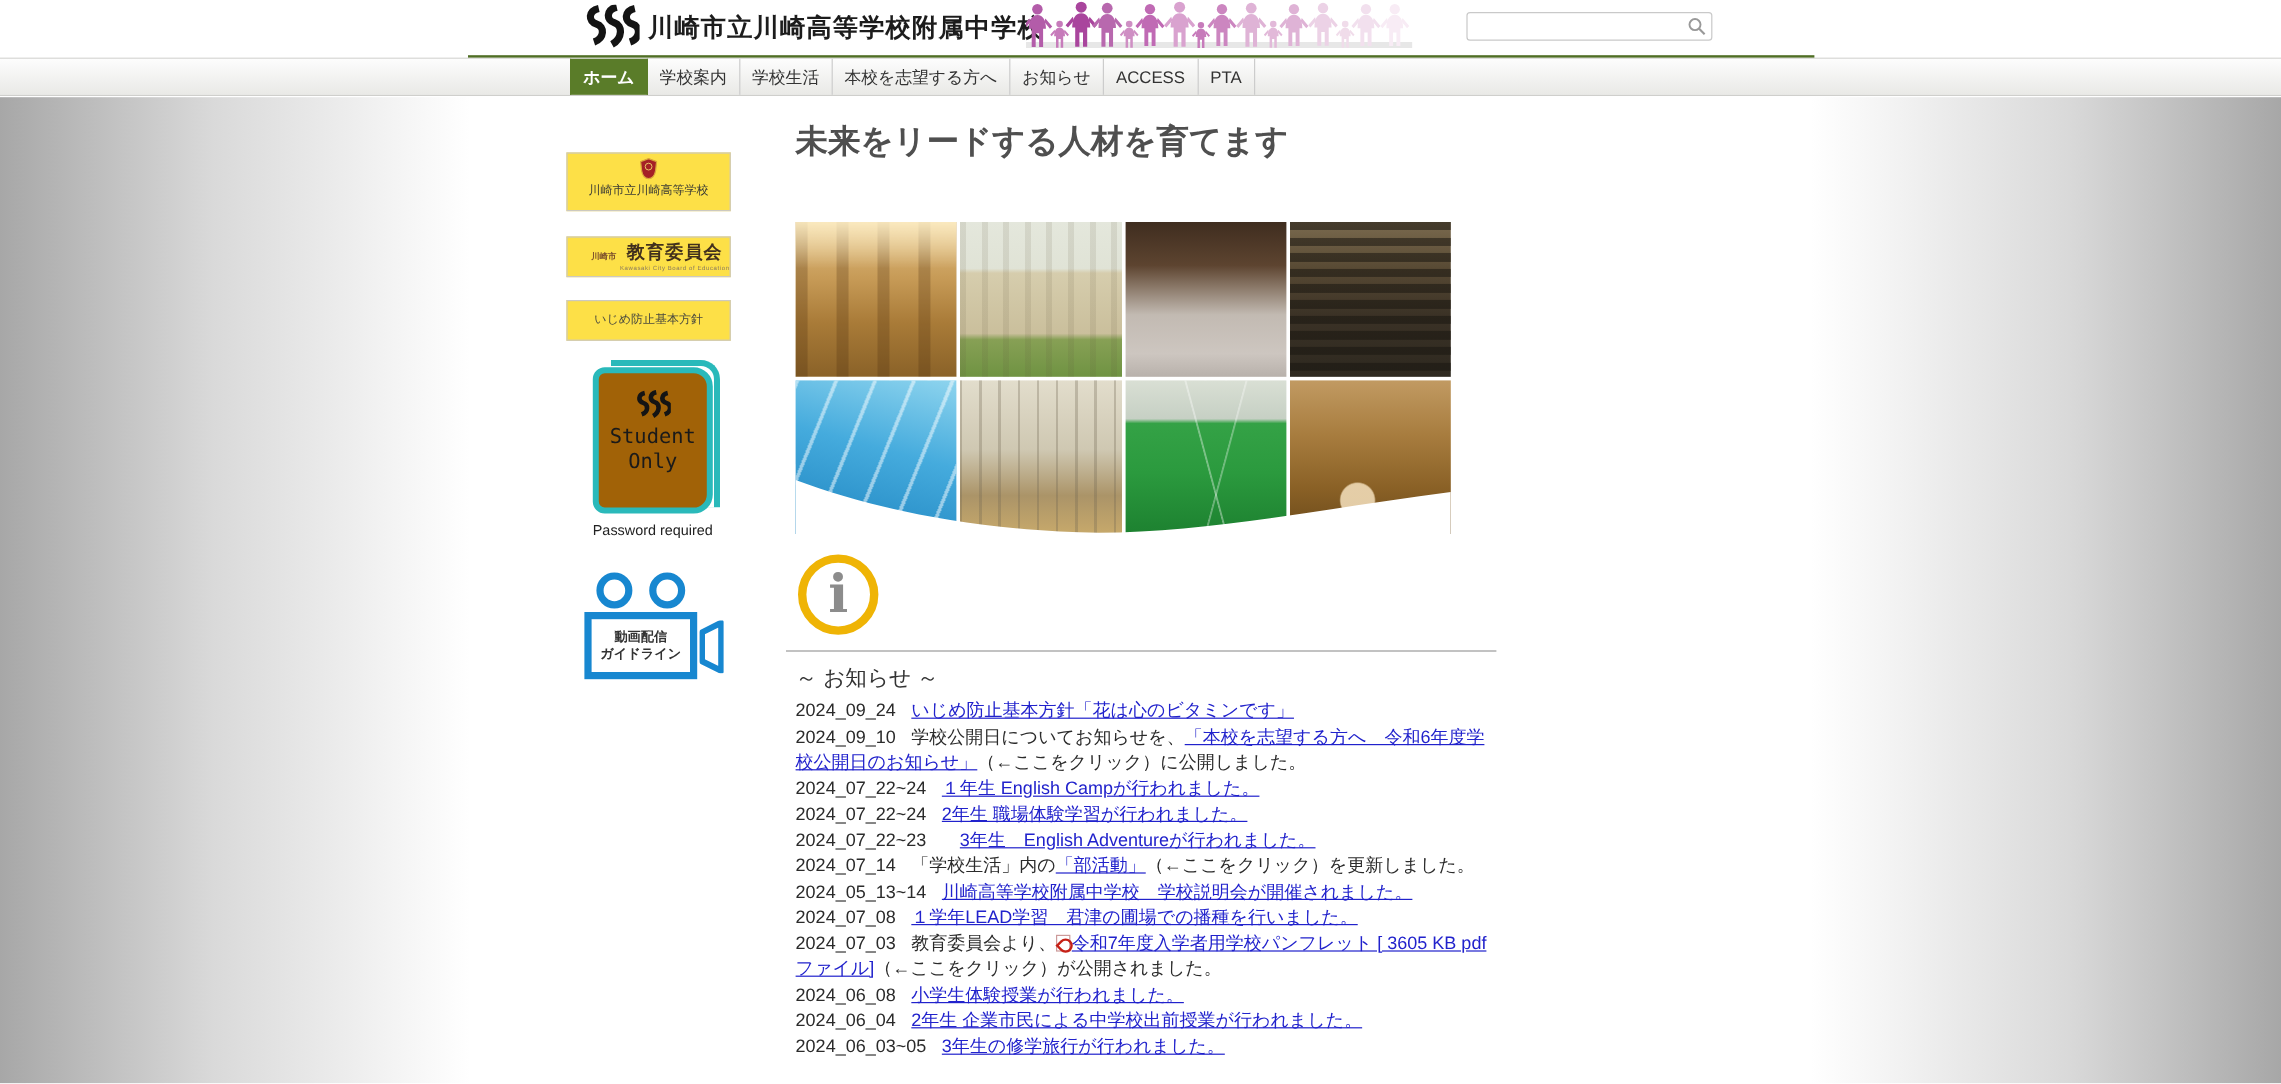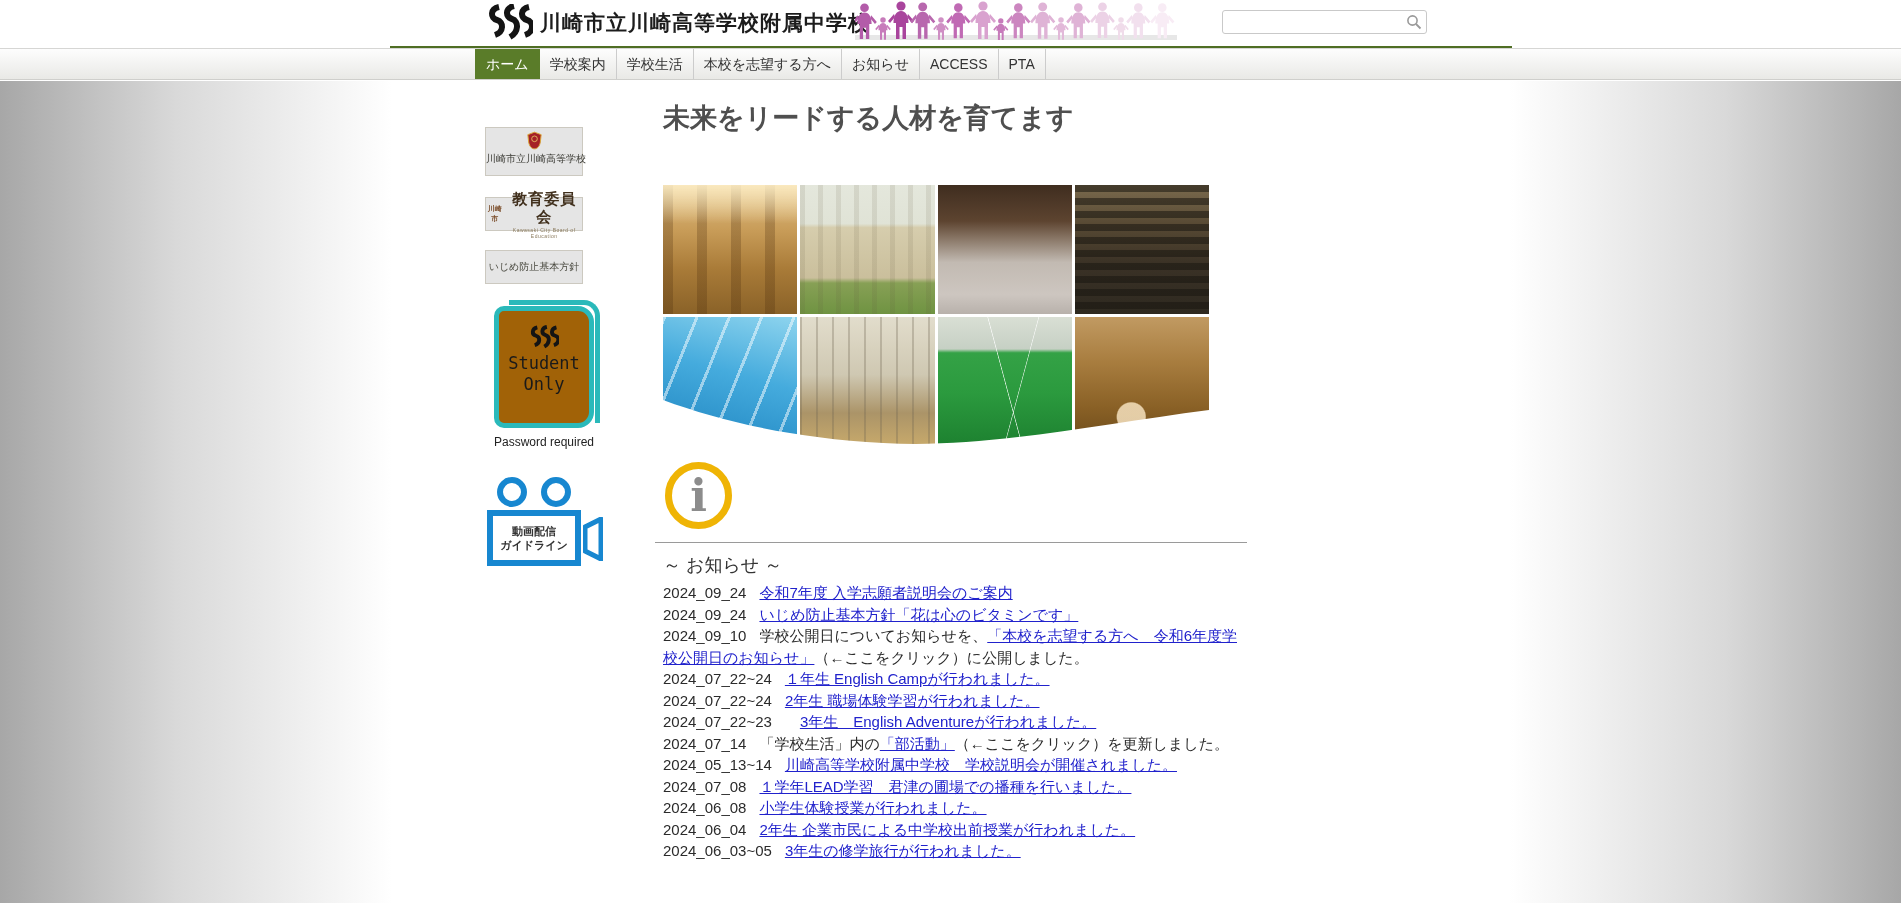--- a/index.html
+++ b/index.html
@@ -23,25 +23,25 @@
   .search-icon { position:absolute; right:5px; top:4px; width:16px; height:16px; cursor:pointer; }
 
   
   .nav-accent { position:absolute; left:390px; top:46px; width:1122px; height:2px; background:#4f6e24; z-index:2; }
   .nav-band { position:absolute; left:0; top:48px; width:1901px; height:32px;
               background:linear-gradient(#fdfdfd,#e9e9e6); border-top:1px solid #d6d6d4;
               border-bottom:1px solid #cfcfcc; z-index:1; }
   .nav-items { position:absolute; left:475px; top:0; height:30px; display:flex; }
   .nav-item { height:30px; line-height:30px; padding:0 10px; font-size:14px; color:#333;
               border-right:1px solid #ccc; cursor:pointer; white-space:nowrap; }
-  .nav-item:first-child { border-left:1px solid #ccc; }
+  .nav-item:first-child { border-left:1px solid #ccc;font-weight:bold; }
   .nav-item.active { background:#5a7c29; color:#fff; border-color:#5a7c29; }
 
   
-  .sb-banner { position:absolute; left:485px; width:98px; background:#e5e5e5;
+  .sb-banner { position:absolute; left:472px; width:137px; background:#fde047;
                border:1px solid #ccc9c0; text-align:center; cursor:pointer; }
   .sb-hs { top:127px; height:49px; padding-top:3px; }
   .sb-hs .crest { width:15px; height:19px; display:block; margin:0 auto 2px; }
   .sb-hs .lbl { font-size:10px; color:#3b3b35; letter-spacing:0; white-space:nowrap; }
   .sb-boe { top:197px; height:34px; display:flex; align-items:center; justify-content:flex-end; gap:3px; }
   .sb-boe .pref { font-size:7px; color:#7c4f2c; font-weight:bold; }
   .sb-boe .ttl  { font-size:15px; font-weight:bold; color:#41301d; letter-spacing:1px; line-height:1; }
   .sb-boe .sub  { font-size:5px; color:#8a7a5d; letter-spacing:.5px; margin-top:1px; }
   .sb-bul { top:250px; height:34px; line-height:32px; font-size:10px; color:#49493f; }
 
@@ -244,26 +244,26 @@
     </svg>
   </div>
 
   <div class="info-icon">
     <span>i</span>
   </div>
 
   <div class="section-divider"></div>
   <div class="news-title">～ お知らせ ～</div>
   <div class="news-list">
-      <div class="news-item"><span class="news-date">2024_09_24</span><a class="news-link">令和7年度 入学志願者説明会のご案内</a></div>
       <div class="news-item"><span class="news-date">2024_09_24</span><a class="news-link">いじめ防止基本方針「花は心のビタミンです」</a></div>
       <div class="news-item"><span class="news-date">2024_09_10</span><span class="news-text">学校公開日についてお知らせを、</span><a class="news-link">「本校を志望する方へ　令和6年度学校公開日のお知らせ」</a><span class="news-text">（←ここをクリック）に公開しました。</span></div>
       <div class="news-item"><span class="news-date">2024_07_22~24</span><a class="news-link">１年生 English Campが行われました。</a></div>
       <div class="news-item"><span class="news-date">2024_07_22~24</span><a class="news-link">2年生 職場体験学習が行われました。</a></div>
       <div class="news-item"><span class="news-date">2024_07_22~23</span><span class="news-text">　</span><a class="news-link">3年生　English Adventureが行われました。</a></div>
       <div class="news-item"><span class="news-date">2024_07_14</span><span class="news-text">「学校生活」内の</span><a class="news-link">「部活動」</a><span class="news-text">（←ここをクリック）を更新しました。</span></div>
       <div class="news-item"><span class="news-date">2024_05_13~14</span><a class="news-link">川崎高等学校附属中学校　学校説明会が開催されました。</a></div>
       <div class="news-item"><span class="news-date">2024_07_08</span><a class="news-link">１学年LEAD学習　君津の圃場での播種を行いました。</a></div>
+      <div class="news-item"><span class="news-date">2024_07_03</span><span class="news-text">教育委員会より、</span><span class="pdf-icon"></span><a class="news-link">令和7年度入学者用学校パンフレット [ 3605 KB pdfファイル]</a><span class="news-text">（←ここをクリック）が公開されました。</span></div>
       <div class="news-item"><span class="news-date">2024_06_08</span><a class="news-link">小学生体験授業が行われました。</a></div>
       <div class="news-item"><span class="news-date">2024_06_04</span><a class="news-link">2年生 企業市民による中学校出前授業が行われました。</a></div>
       <div class="news-item"><span class="news-date">2024_06_03~05</span><a class="news-link">3年生の修学旅行が行われました。</a></div>
     </div>
 </div>
 
 </body></html>

